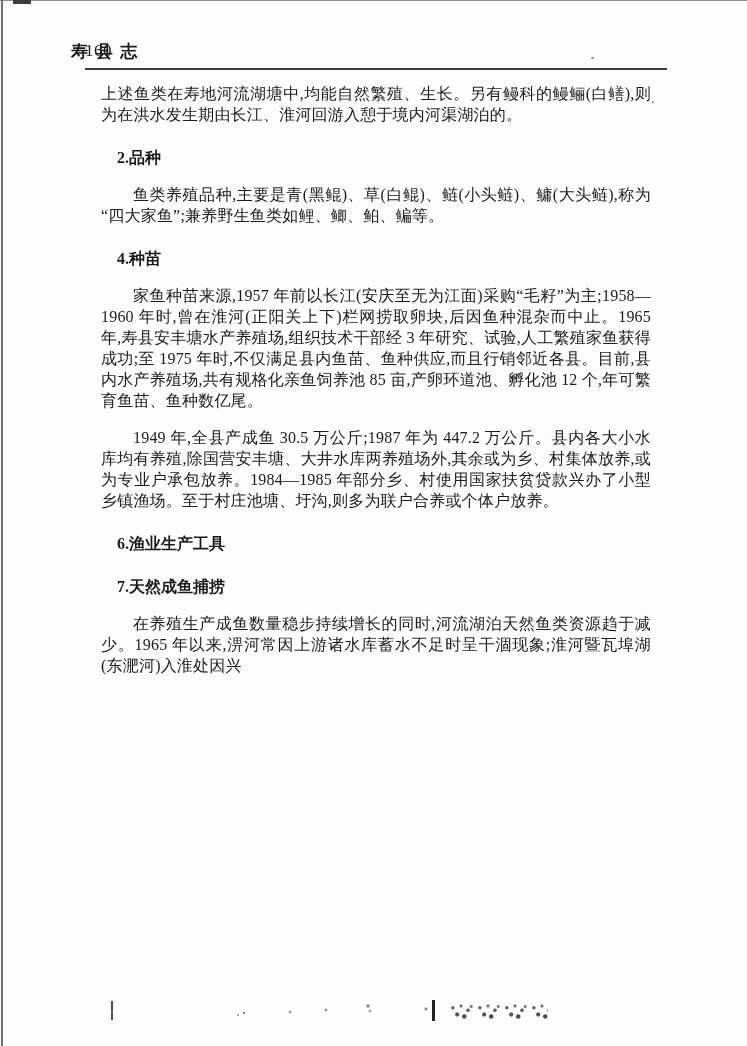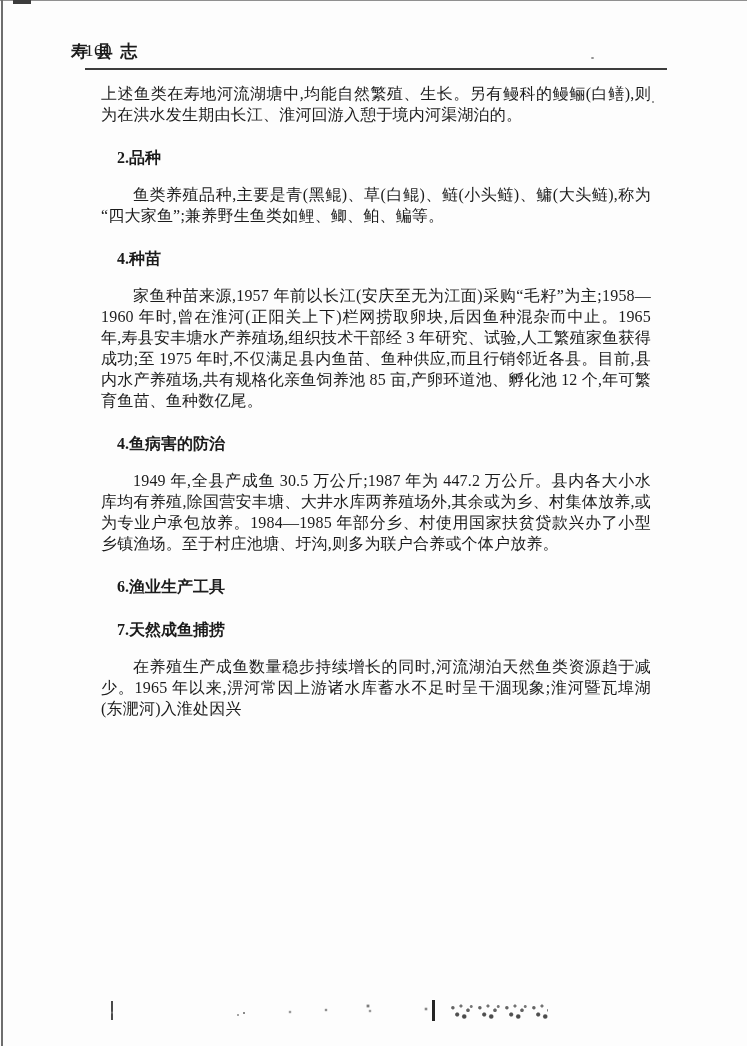--- a/index.html
+++ b/index.html
@@ -93,21 +93,20 @@
     <div class="head-rule"></div>
 
     <p class="para no-indent">上述鱼类在寿地河流湖塘中,均能自然繁殖、生长。另有鳗科的鳗鲡(白鳝),则为在洪水发生期由长江、淮河回游入憩于境内河渠湖泊的。</p>
 
     <h3 class="sec-heading">2.品种</h3>
     <p class="para">鱼类养殖品种,主要是青(黑鲲)、草(白鲲)、鲢(小头鲢)、鳙(大头鲢),称为“四大家鱼”;兼养野生鱼类如鲤、鲫、鲌、鳊等。</p>
 
     <h3 class="sec-heading">4.种苗</h3>
     <p class="para">家鱼种苗来源,1957 年前以长江(安庆至无为江面)采购“毛籽”为主;1958—1960 年时,曾在淮河(正阳关上下)栏网捞取卵块,后因鱼种混杂而中止。1965 年,寿县安丰塘水产养殖场,组织技术干部经 3 年研究、试验,人工繁殖家鱼获得成功;至 1975 年时,不仅满足县内鱼苗、鱼种供应,而且行销邻近各县。目前,县内水产养殖场,共有规格化亲鱼饲养池 85 亩,产卵环道池、孵化池 12 个,年可繁育鱼苗、鱼种数亿尾。</p>
 
-    <h3 class="sec-heading">4.鱼病害的防治</h3>
 
     <p class="para">1949 年,全县产成鱼 30.5 万公斤;1987 年为 447.2 万公斤。县内各大小水库均有养殖,除国营安丰塘、大井水库两养殖场外,其余或为乡、村集体放养,或为专业户承包放养。1984—1985 年部分乡、村使用国家扶贫贷款兴办了小型乡镇渔场。至于村庄池塘、圩沟,则多为联户合养或个体户放养。</p>
 
     <h3 class="sec-heading">6.渔业生产工具</h3>
 
     <h3 class="sec-heading">7.天然成鱼捕捞</h3>
     <p class="para">在养殖生产成鱼数量稳步持续增长的同时,河流湖泊天然鱼类资源趋于减少。1965 年以来,淠河常因上游诸水库蓄水不足时呈干涸现象;淮河暨瓦埠湖(东淝河)入淮处因兴</p>
 
   </div>
 

